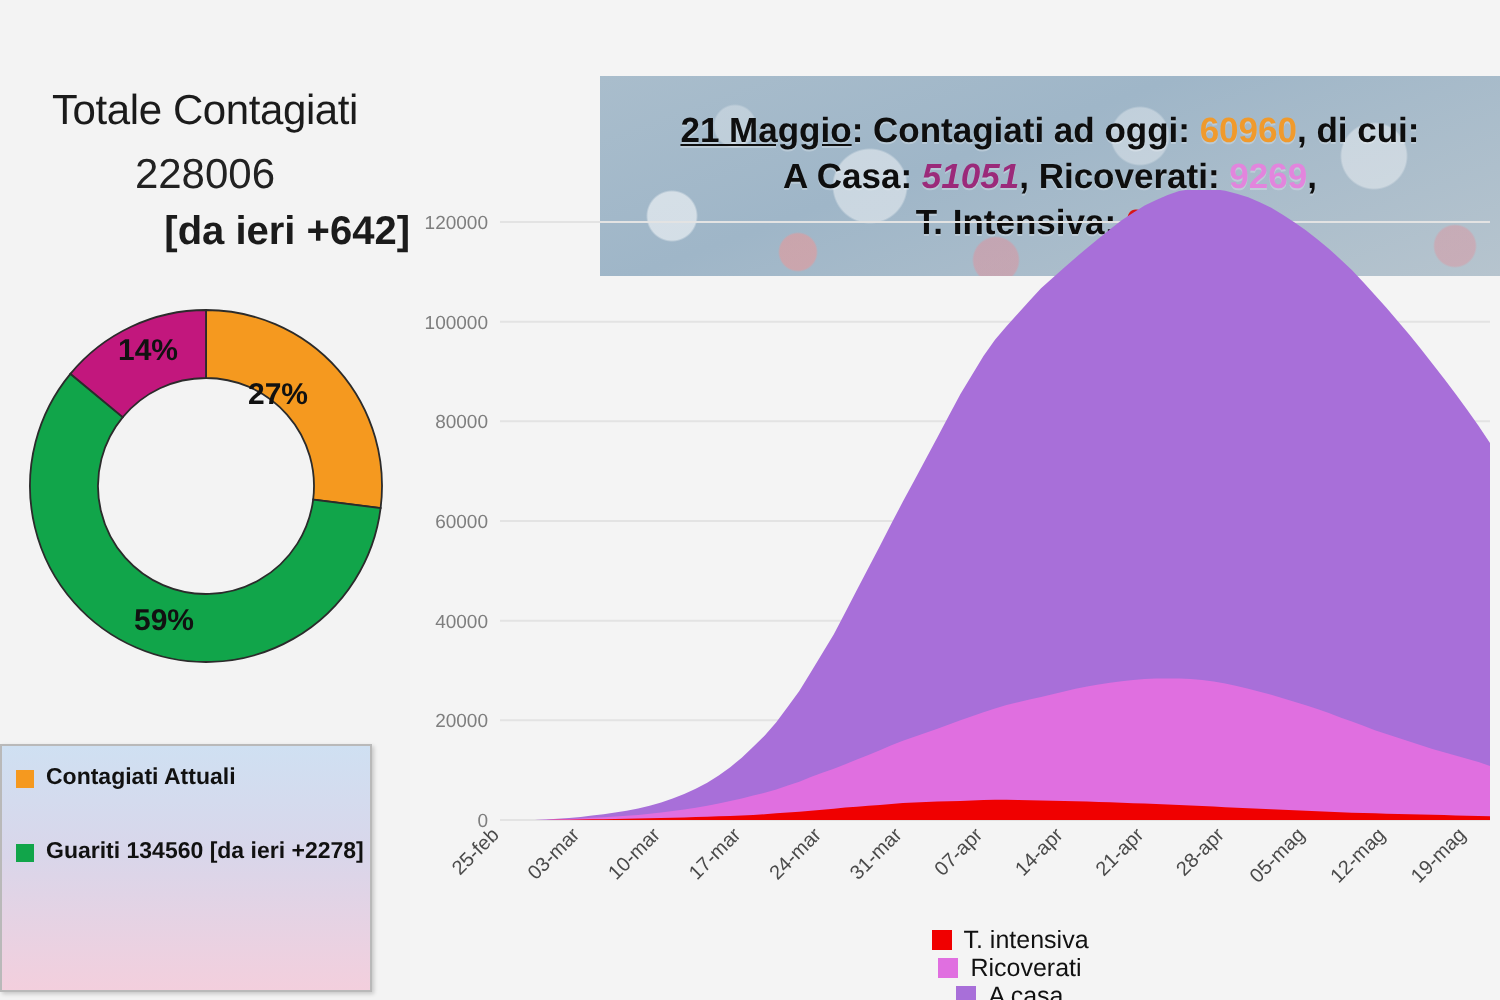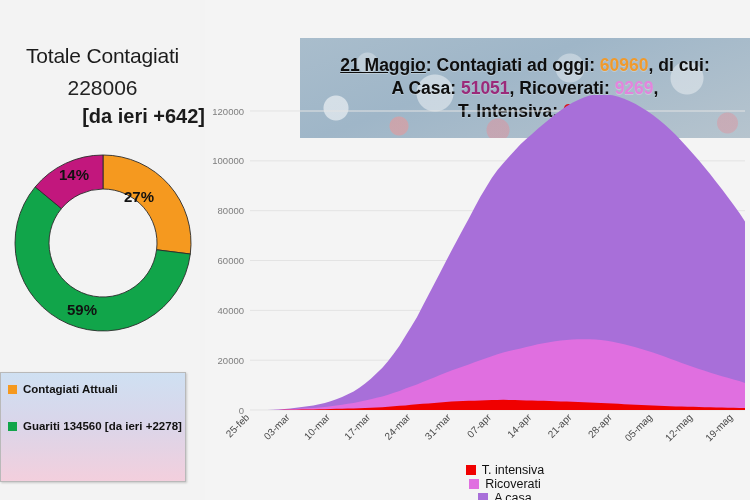--- a/index.html
+++ b/index.html
@@ -23,21 +23,21 @@
   }
   #pie-delta{
     position:absolute;left:0;top:105px;width:205px;text-align:right;
     font-size:20px;font-weight:bold;color:#1b1b1b;
   }
   #donut-wrap{position:absolute;left:12px;top:142px;width:182px;height:198px;}
   #donut-svg{display:block;}
   .donut-lbl{font-family:"Liberation Sans",sans-serif;font-size:15px;font-weight:bold;fill:#111;}
 
   #pie-legend{
-    position:absolute;left:0;top:372px;width:186px;height:110px;
+    position:absolute;left:0;top:372px;width:186px;height:124px;
     background:linear-gradient(180deg,#cfe0f2 0%,#d9d6ea 45%,#f3cfdd 100%);
     border:1px solid #b9b9b9;
     box-shadow:1px 1px 2px rgba(0,0,0,.18);
     box-sizing:border-box;
   }
   .lg-row{position:absolute;left:7px;display:flex;align-items:center;gap:6px;white-space:nowrap;}
   .lg-sw{width:9px;height:9px;display:inline-block;flex:none;}
   .lg-tx{font-size:11.5px;font-weight:bold;color:#111;}
 
   
@@ -58,21 +58,21 @@
       radial-gradient(circle at 95% 85%, rgba(230,140,150,.4) 0 10px, rgba(255,255,255,0) 11px),
       radial-gradient(circle at 15% 25%, rgba(255,255,255,.3) 0 10px, rgba(255,255,255,0) 11px),
       linear-gradient(160deg,#a9bdcc 0%,#9fb6c8 40%,#b6c4ce 100%);
   }
   #banner-text{position:absolute;inset:0;display:flex;flex-direction:column;
     align-items:center;justify-content:center;gap:2px;}
   .bn-line{font-size:17.5px;font-weight:bold;color:#0e0e0e;text-align:center;white-space:nowrap;
     text-shadow:0 1px 0 rgba(255,255,255,.25);}
   .bn-date{text-decoration:underline;}
   .v-orange{color:#f09a2c;}
-  .v-purple{color:#9b2a7a;}
+  .v-purple{color:#9b2a7a;font-style:italic;}
   .v-pink{color:#e285dd;}
   .v-red{color:#d81717;}
 
   
   #chart{position:absolute;left:205px;top:95px;width:545px;height:405px;}
   #chart-svg{display:block;}
   .ytick{font-size:9.5px;fill:#7e7e7e;font-family:"Liberation Sans",sans-serif;}
   .xtick{font-size:10px;fill:#4a4a4a;font-family:"Liberation Sans",sans-serif;}
   .gridline{stroke:#e3e3e3;stroke-width:1;}
 

